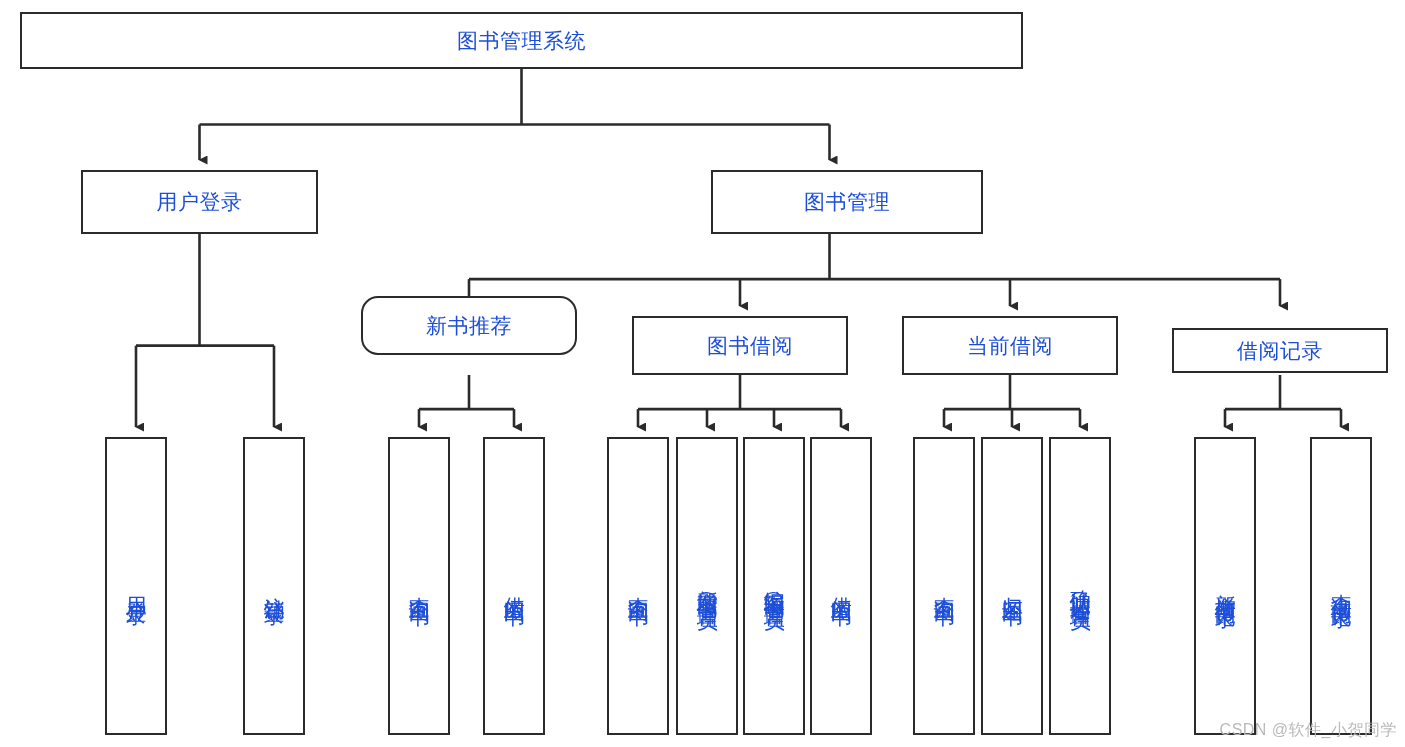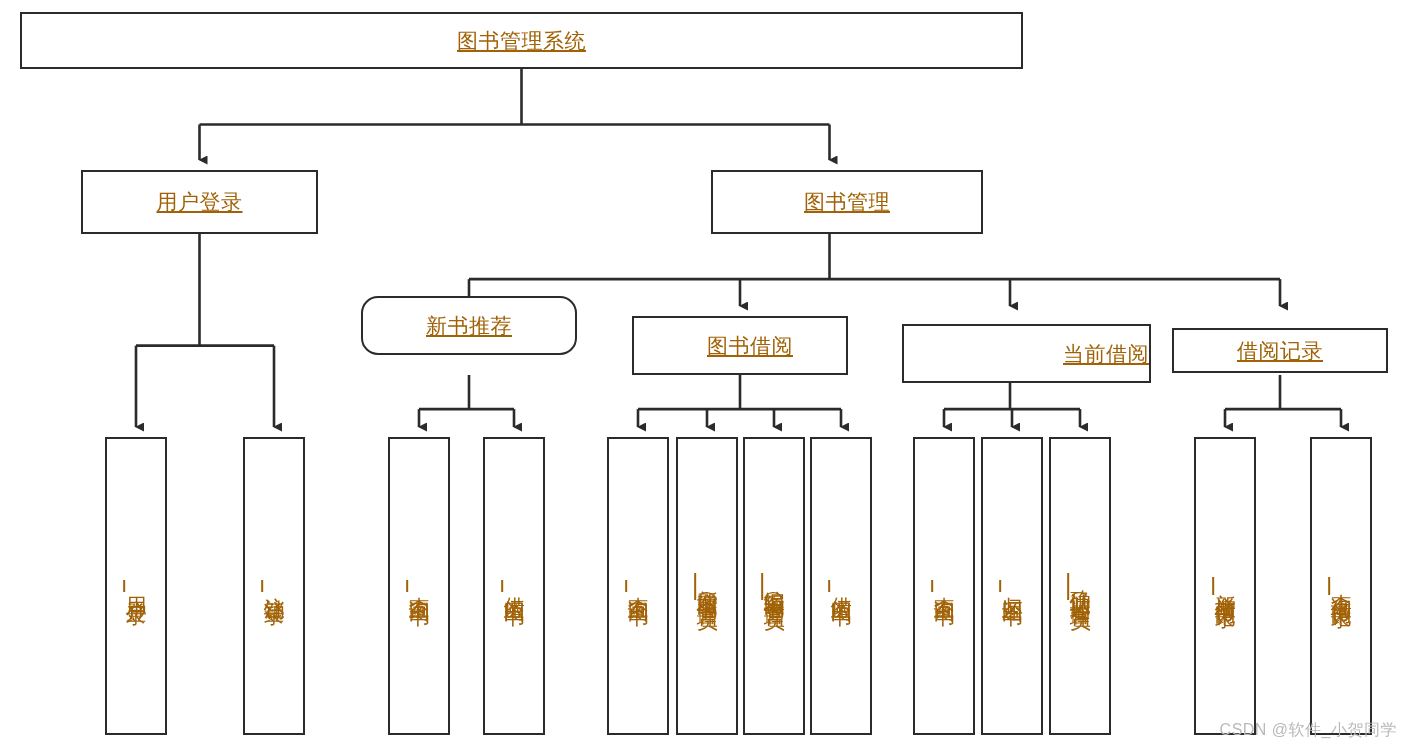--- a/index.html
+++ b/index.html
@@ -35,23 +35,22 @@
     border: 2px solid #2b2b2b;
     display: flex;
     align-items: center;
     justify-content: center;
     text-align: center;
   }
   .node .label {
     font-size: 21px;
     line-height: 1.12;
     letter-spacing: 0.5px;
-    color: #a16207;
+    color: #1d4ed8;
     white-space: nowrap;
-    text-decoration: underline;
   }
   .node.vertical {
     align-items: center;
     justify-content: center;
   }
   .node.vertical .label {
     writing-mode: vertical-rl;
     text-orientation: upright;
     font-size: 21px;
     line-height: 1.35;
@@ -128,21 +127,21 @@
   <div class="node" style="left: 711px; top: 170px; width: 272px; height: 64px;">
     <span class="label">图书管理</span>
   </div>
 
   <div class="node" style="left: 361px; top: 296px; width: 216px; height: 59px; border-radius: 17px;">
     <span class="label">新书推荐</span>
   </div>
   <div class="node" style="left: 632px; top: 316px; width: 216px; height: 59px; padding-left: 20px;">
     <span class="label">图书借阅</span>
   </div>
-  <div class="node" style="left: 902px; top: 324px; width: 249px; height: 59px; justify-content: flex-end;">
+  <div class="node" style="left: 902px; top: 316px; width: 216px; height: 59px;">
     <span class="label">当前借阅</span>
   </div>
   <div class="node" style="left: 1172px; top: 328px; width: 216px; height: 45px;">
     <span class="label">借阅记录</span>
   </div>
 
   <div class="node vertical" style="left: 105px; top: 437px; width: 62px; height: 298px;">
     <span class="label">用户登录</span>
   </div>
   <div class="node vertical" style="left: 243px; top: 437px; width: 62px; height: 298px;">

